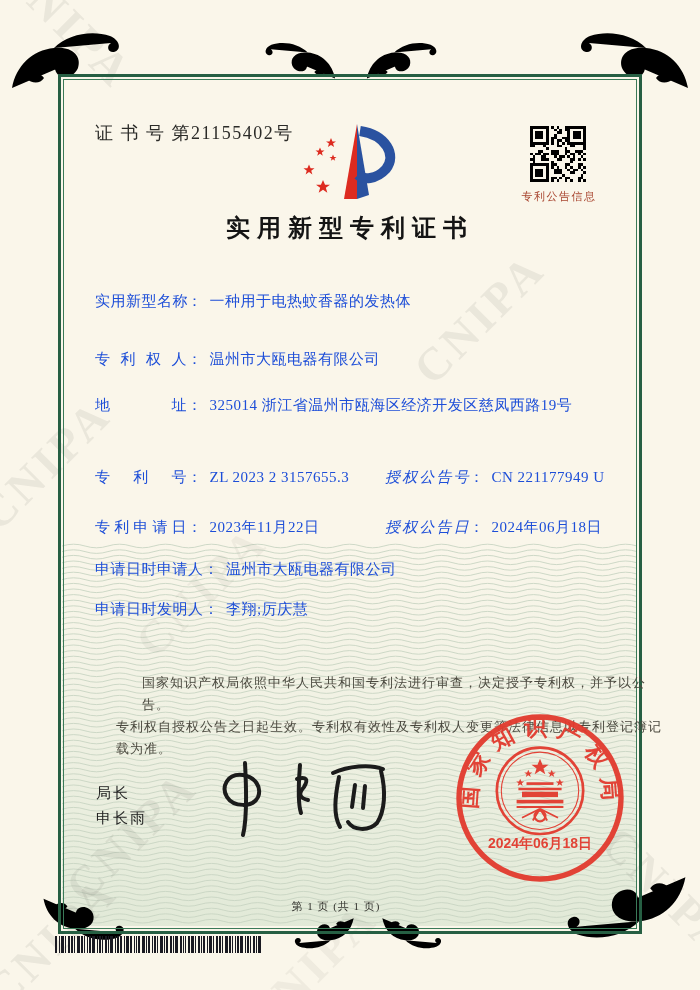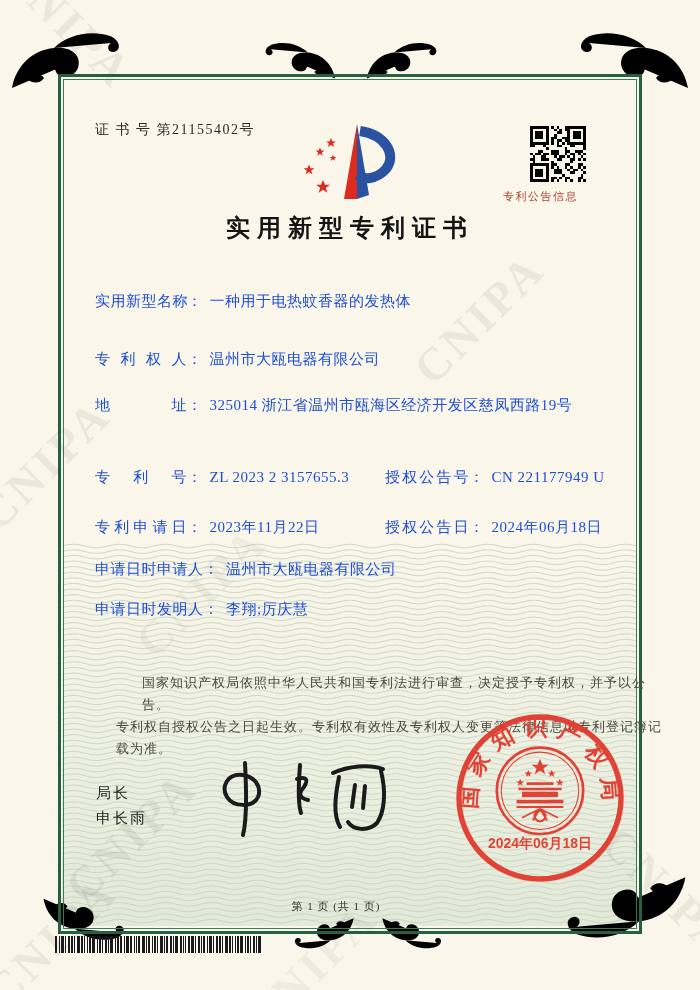--- a/index.html
+++ b/index.html
@@ -11,31 +11,31 @@
   
   .frame{position:absolute;left:58px;top:74px;width:578px;height:854px;
          border:3px solid #265f43;z-index:3;}
   .frame-inner{position:absolute;inset:2px;border:1px solid #3a7a58;}
   
   #waves{position:absolute;left:62px;top:540px;width:574px;height:386px;z-index:1;}
   #waves path{fill:none;stroke:#c8d5c3;stroke-width:0.9;}
   
   .orn{position:absolute;z-index:2;}
   
-  .certno{position:absolute;left:95px;top:121px;font-size:14px;letter-spacing:1.5px;color:#2b2b28;z-index:4;}
+  .certno{position:absolute;left:95px;top:121px;font-size:18px;letter-spacing:1.5px;color:#2b2b28;z-index:4;}
   .logo{position:absolute;left:283px;top:114px;z-index:4;}
   .qr{position:absolute;left:530px;top:126px;width:56px;height:56px;z-index:4;}
-  .qr-caption{position:absolute;left:503px;top:189px;width:112px;text-align:left;
+  .qr-caption{position:absolute;left:503px;top:189px;width:112px;text-align:center;
               font-size:11px;color:#a8452f;letter-spacing:1.5px;z-index:4;}
   .title{position:absolute;left:0;top:212px;width:700px;text-align:center;font-size:24px;
          font-weight:bold;letter-spacing:7px;color:#141414;z-index:4;}
   .row{position:absolute;left:95px;width:530px;font-size:15px;color:#1d4ed8;
        letter-spacing:0.5px;z-index:4;white-space:nowrap;}
   .jl{display:inline-block;width:92px;text-align:justify;text-align-last:justify;vertical-align:bottom;}
-  .jl5{display:inline-block;width:84px;text-align:justify;text-align-last:justify;vertical-align:bottom;}
+  .jl5{display:inline-block;width:84px;text-align:justify;text-align-last:justify;vertical-align:bottom;font-style:italic;}
   .val{margin-left:7px;}
   .rcol{position:absolute;left:290px;top:0;white-space:nowrap;}
   .legal{position:absolute;left:76px;top:672px;width:548px;font-size:13px;line-height:22px;
          color:#4a483e;letter-spacing:1px;z-index:4;margin-left:40px;}
   .legal .l1{padding-left:26px;}
   .sig-title{position:absolute;left:96px;top:784px;font-family:"Liberation Sans","DejaVu Sans",sans-serif;
              font-size:15px;letter-spacing:2px;color:#222;z-index:4;}
   .sig-name{position:absolute;left:96px;top:809px;font-family:Liberation Mono, monospace;
             font-size:15px;letter-spacing:2px;color:#222;z-index:4;}
   #signature{position:absolute;left:205px;top:753px;z-index:4;}

